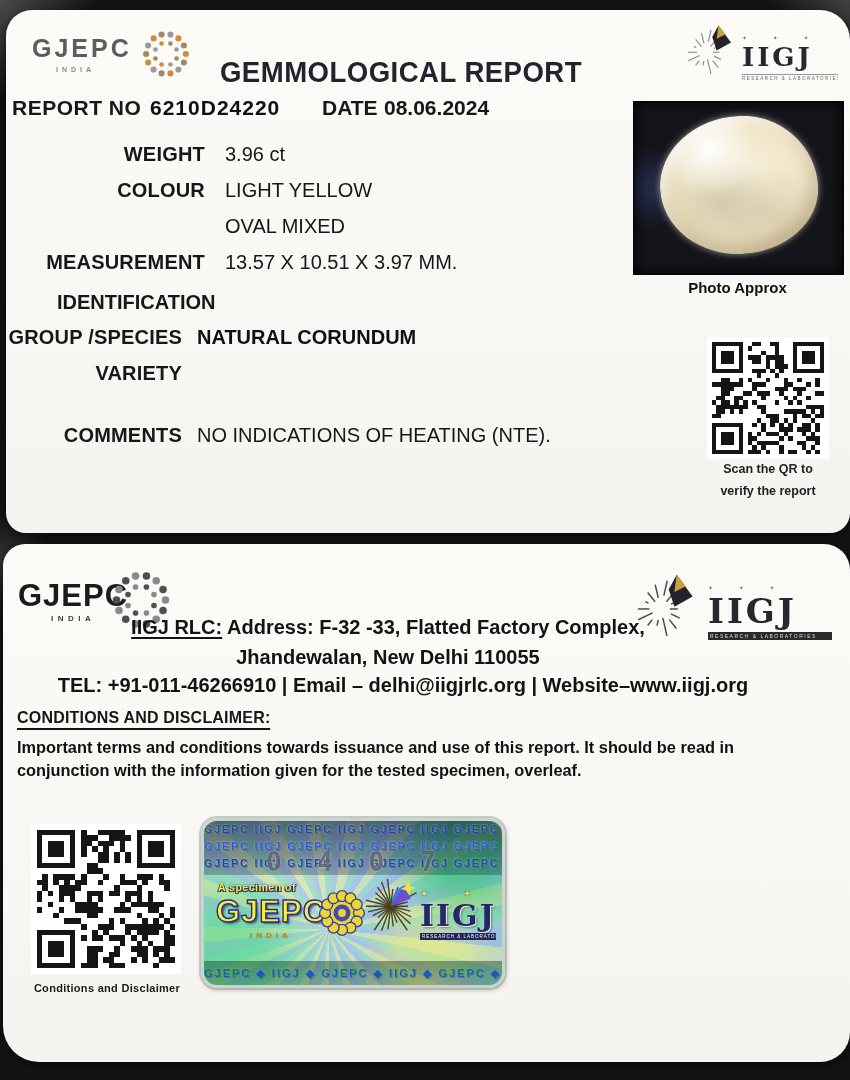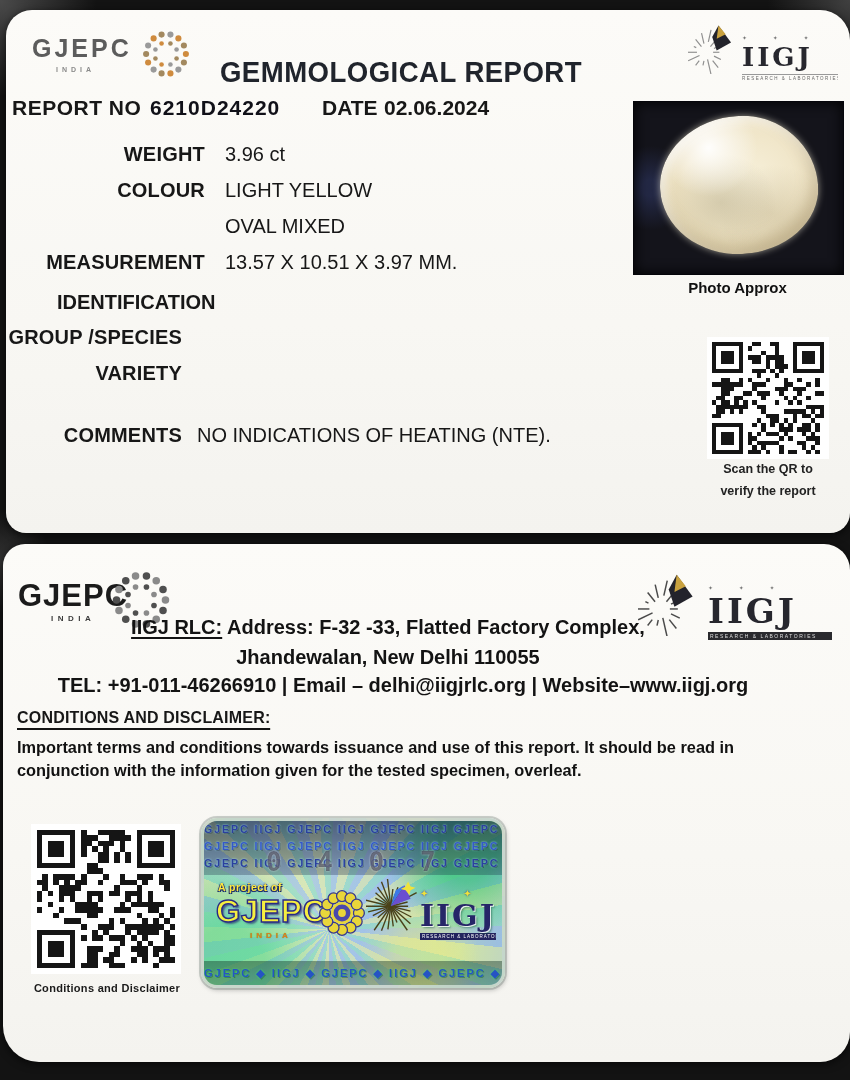--- a/index.html
+++ b/index.html
@@ -188,21 +188,21 @@
         <span class="iigj-stars"></span>
         <div class="iigj-word">IIGJ</div>
         <div class="iigj-bar">RESEARCH &amp; LABORATORIES</div>
       </span>
     </div>
 
     <div class="report-row">
       <span class="rr-label">REPORT NO</span>
       <span class="rr-no">6210D24220</span>
       <span class="rr-datelbl">DATE</span>
-      <span class="rr-date">02.06.2024</span>
+      <span class="rr-date">08.06.2024</span>
     </div>
 
     <div class="frow f0">
       <span class="flabel">WEIGHT</span>
       <span class="fvalue">3.96 ct</span>
     </div>
     <div class="frow f1">
       <span class="flabel">COLOUR</span>
       <span class="fvalue">LIGHT YELLOW</span>
     </div>
@@ -211,20 +211,21 @@
     </div>
     <div class="frow f3">
       <span class="flabel">MEASUREMENT</span>
       <span class="fvalue">13.57 X 10.51 X 3.97 MM.</span>
     </div>
 
     <div class="ident-label">IDENTIFICATION</div>
 
     <div class="frow idrow id0">
       <span class="flabel">GROUP /SPECIES</span>
+      <span class="fvalue">NATURAL CORUNDUM</span>
     </div>
     <div class="frow idrow id1">
       <span class="flabel">VARIETY</span>
     </div>
 
     <div class="frow crow">
       <span class="flabel">COMMENTS</span>
       <span class="fvalue">NO INDICATIONS OF HEATING (NTE).</span>
     </div>
 
@@ -713,21 +714,21 @@
         </svg></div>
     <div class="qr2-cap">Conditions and Disclaimer</div>
 
     <div class="holo">
       <div class="holo-band-top">
         <div class="holo-row">GJEPC IIGJ GJEPC IIGJ GJEPC IIGJ GJEPC IIGJ GJEPC</div>
         <div class="holo-row alt">GJEPC IIGJ GJEPC IIGJ GJEPC IIGJ GJEPC IIGJ GJEPC</div>
         <div class="holo-row">GJEPC IIGJ GJEPC IIGJ GJEPC IIGJ GJEPC IIGJ GJEPC</div>
       </div>
       <div class="holo-serial">0 4 0 7</div>
-      <div class="holo-project">A project of</div>
+      <div class="holo-project">A specimen of</div>
       <div class="holo-gjepc">GJEPC</div>
       <div class="holo-india">INDIA</div>
       <span class="holo-flower"><svg viewBox="0 0 40 40" width="100%" height="100%">
             <circle cx="33.0" cy="20.0" r="4.2" fill="#e9d63a" stroke="#3a3a8e" stroke-width="1"></circle>
             <circle cx="31.3" cy="26.5" r="4.2" fill="#e9d63a" stroke="#3a3a8e" stroke-width="1"></circle>
             <circle cx="26.5" cy="31.3" r="4.2" fill="#e9d63a" stroke="#3a3a8e" stroke-width="1"></circle>
             <circle cx="20.0" cy="33.0" r="4.2" fill="#e9d63a" stroke="#3a3a8e" stroke-width="1"></circle>
             <circle cx="13.5" cy="31.3" r="4.2" fill="#e9d63a" stroke="#3a3a8e" stroke-width="1"></circle>
             <circle cx="8.7" cy="26.5" r="4.2" fill="#e9d63a" stroke="#3a3a8e" stroke-width="1"></circle>
             <circle cx="7.0" cy="20.0" r="4.2" fill="#e9d63a" stroke="#3a3a8e" stroke-width="1"></circle>

